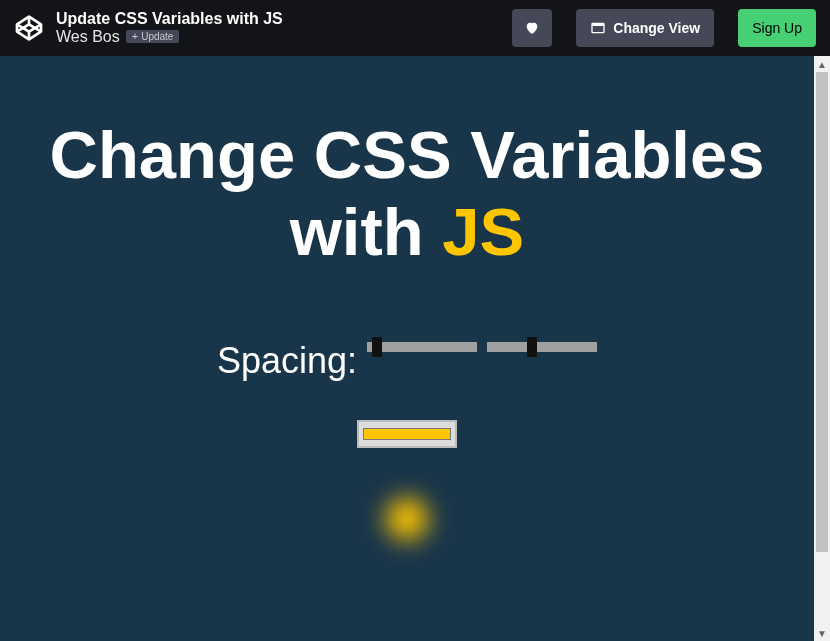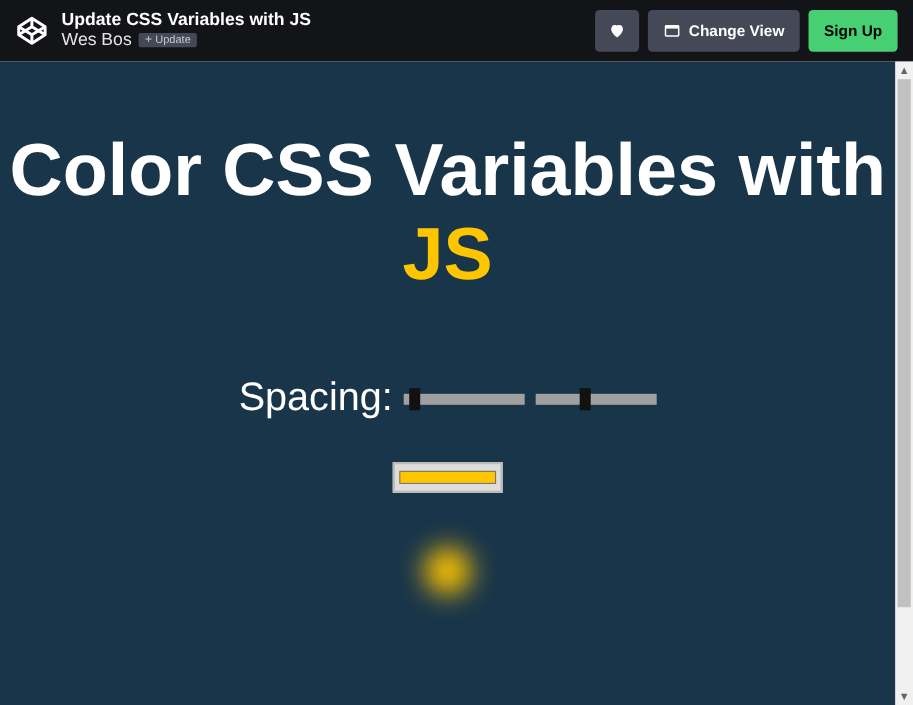--- a/index.html
+++ b/index.html
@@ -31,23 +31,23 @@
   .follow-btn .plus { font-size:11px; line-height:1; }
 
   .spacer { flex:1; }
 
   .hbtn {
     background:#444857; color:#fff; font-size:14px; font-weight:600;
     border:none; border-radius:4px; height:38px; padding:0 14px;
     display:flex; align-items:center; gap:7px; cursor:pointer;
   }
   .hbtn.icon-only { padding:0; width:40px; justify-content:center; }
-  .hbtn.signup { background:#47cf73; color:#000; font-weight:700; }
+  .hbtn.signup { background:#47cf73; color:#000; font-weight:400; }
   .hbtn svg { width:16px; height:16px; }
-  .btn-row { display:flex; gap:8px; }
+  .btn-row { display:flex; gap:24px; }
 
   
   .preview-wrap { position:relative; flex:1; background:#fff; }
   .preview {
     position:absolute; inset:0 16px 0 0;  
     background:#193549;
     color:#fff;
     font-family:'helvetica neue', Helvetica, Arial, sans-serif;
     text-align:center;
     overflow:hidden;
@@ -70,21 +70,21 @@
   }
 
   .preview h2 {
     font-size:67px; line-height:1.15; font-weight:700;
   }
   .preview h2 .hl { color:#ffc600; }
 
   .controls {
     margin-top:70px;
     font-size:36px;
-    display:flex; flex-wrap:wrap; justify-content:center; align-items:center;
+    display:flex; flex-wrap:wrap; justify-content:center; align-items:flex-start;
     gap:10px;
     padding:0 6px;
   }
   .controls label { white-space:nowrap; font-weight:400; }
   .controls input[type=range]{
     -webkit-appearance:none; appearance:none;
     width:110px; height:10px; background:#a0a0a0; outline:none;
     position:relative; top:2px;
   }
   .controls input[type=range]::-webkit-slider-thumb{
@@ -149,21 +149,21 @@
     </button>
     <button class="hbtn signup">
       <span>Sign Up</span>
     </button>
   </div>
 </div>
 
 <div class="preview-wrap">
   <div class="preview">
     <h2>
-      <span>Color CSS Variables with </span><span class="hl">JS</span>
+      <span>Change CSS Variables with </span><span class="hl">JS</span>
     </h2>
 
     <div class="controls">
       <label>Spacing:</label>
       <input type="range" min="0" max="200" value="10" style="">
       <input type="range" min="0" max="25" value="10" style="">
       <div class="color-row">
         <input type="color" value="#ffc600" style="">
       </div>
     </div>

